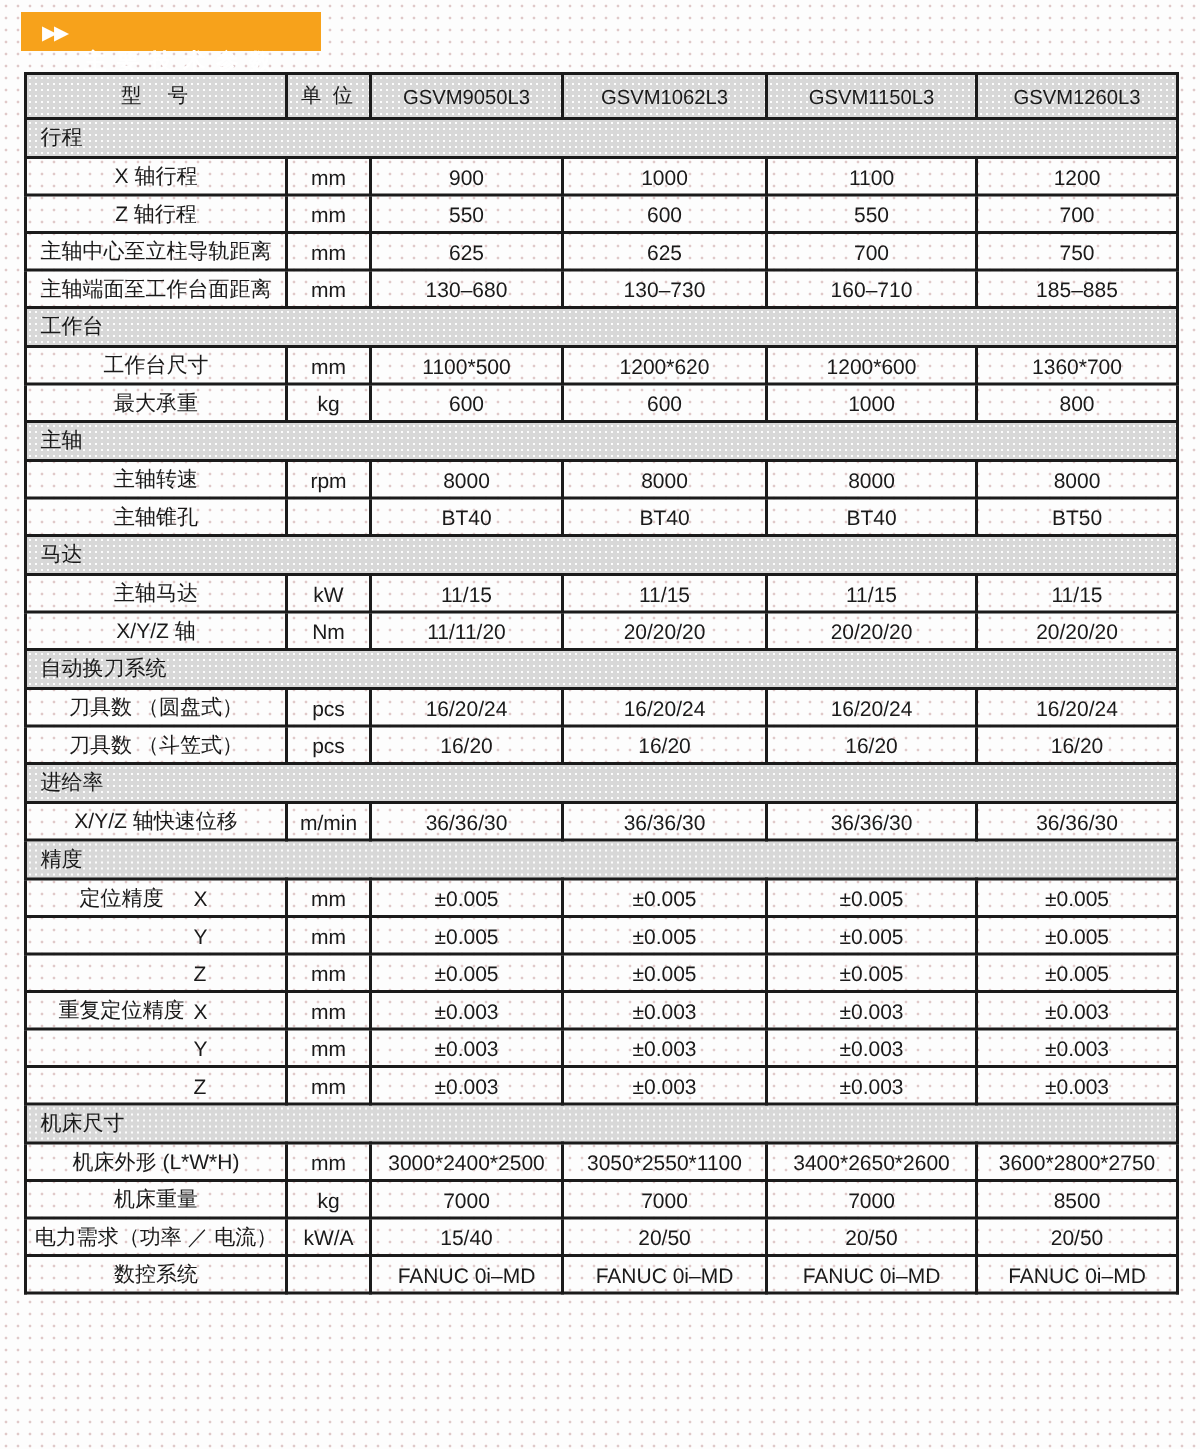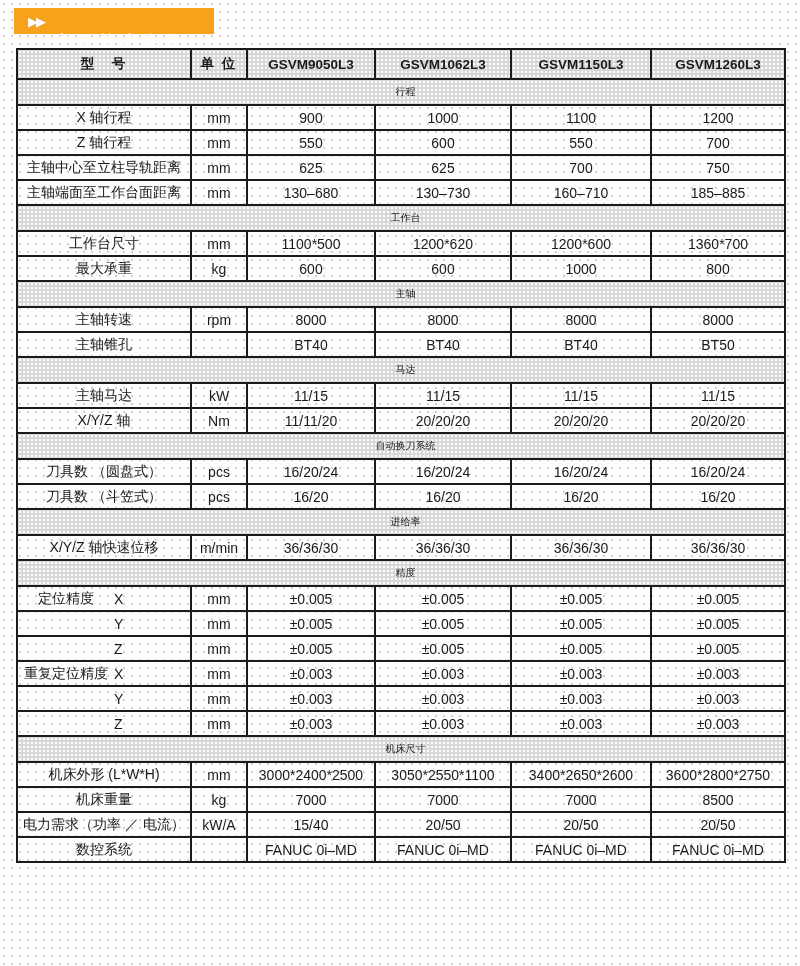--- a/index.html
+++ b/index.html
@@ -44,27 +44,27 @@
     padding: 0;
     overflow: hidden;
     white-space: nowrap;
   }
   .texture-gray {
     background-color: #d8d8d8;
     background-image: radial-gradient(circle, rgba(255,255,255,0.95) 0.9px, transparent 1.05px);
     background-size: 4px 4px;
   }
   tr.head-row { height: 30px; }
-  tr.head-row th { font-weight: bold; font-size: 13.5px; }
+  tr.head-row th { font-weight: normal; font-size: 13.5px; }
   tr.head-row th.model-col { font-family: "Liberation Sans", "DejaVu Sans", sans-serif; }
   tr.section-row { height: 26px; }
-  tr.section-row td { text-align: center; padding-left: 9px; font-size: 10px; }
+  tr.section-row td { text-align: left; padding-left: 9px; font-size: 14px; }
   tr.data-row { height: 25px; }
   td.lbl { text-align: center; padding-left: 9px; }
-  td.lbl .lbl-wrap { display: flex; align-items: center; }
+  td.lbl .lbl-wrap { display: flex; align-items: center; padding-left: 15px; }
   td.lbl .lbl-main { display: inline-block; width: 96px; }
   td.unit, td.val { text-align: center; }
   th.hdr-label { letter-spacing: 2px; }
 </style>
 </head>
 <body>
 
 <div class="banner">
   <span class="arrows">▶▶</span>
   <span class="banner-title">主要技术参数</span>

